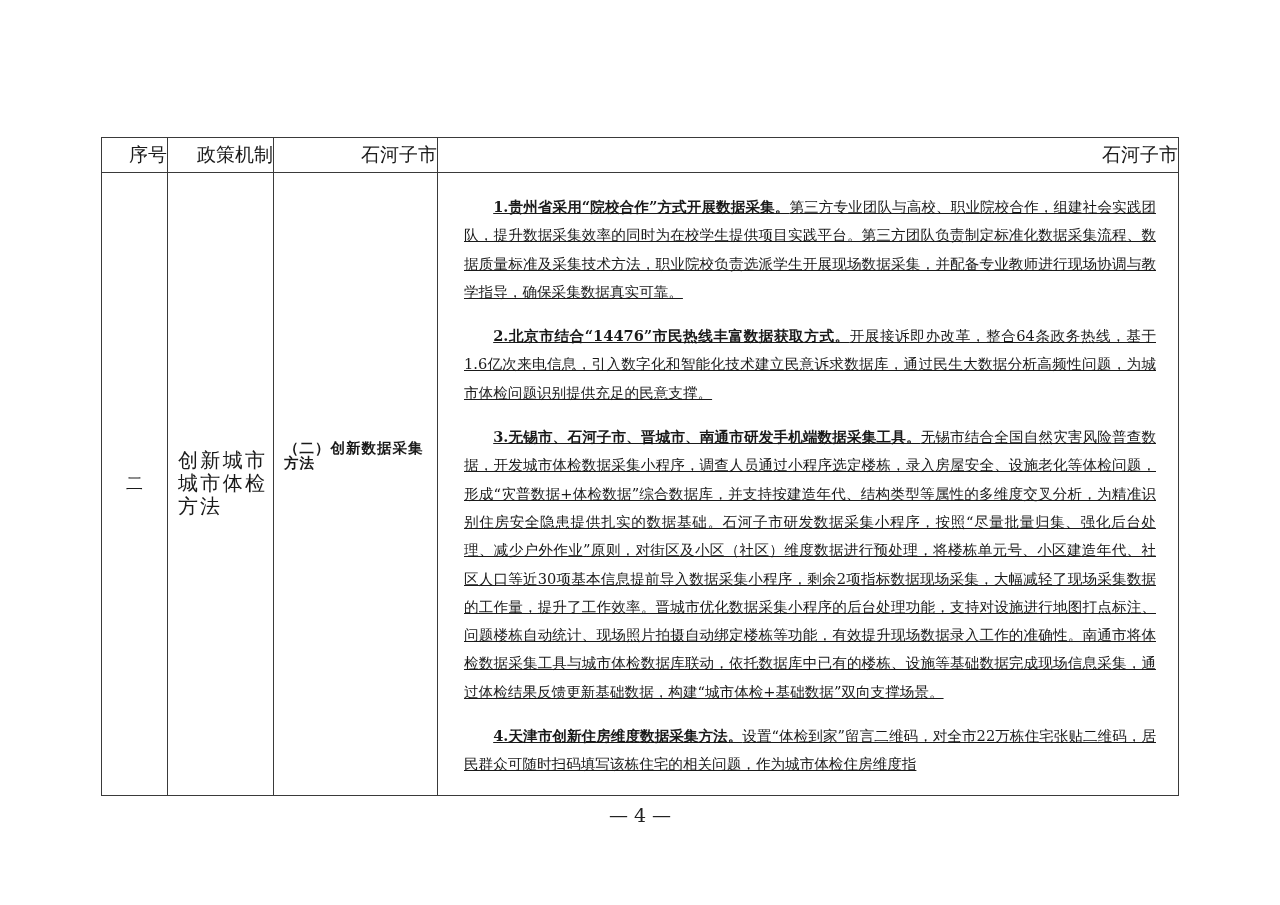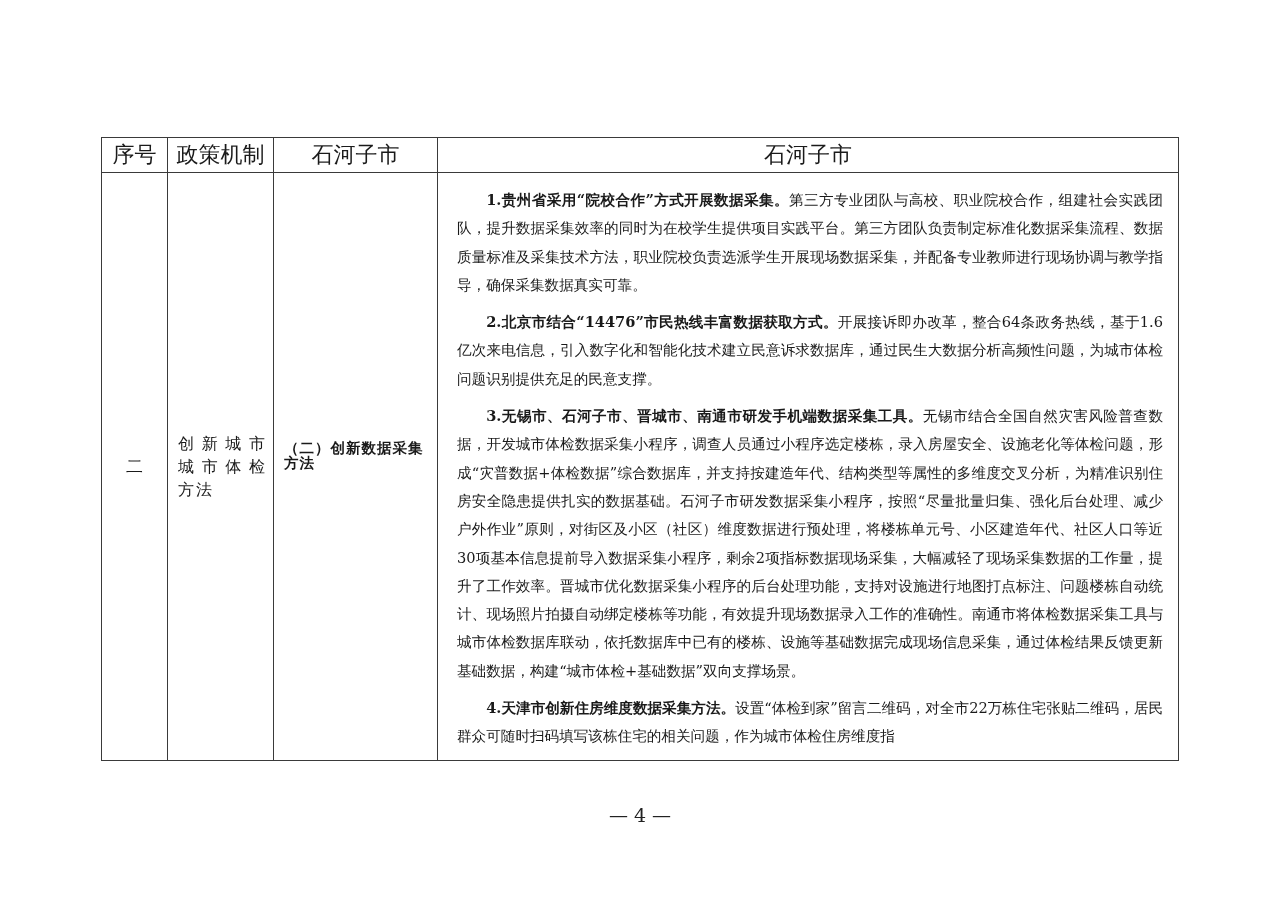--- a/index.html
+++ b/index.html
@@ -7,36 +7,36 @@
       font-family: "DejaVu Serif", "Liberation Serif", serif; color: #1a1a1a; }
     .page-table {
       position: absolute; left: 101px; top: 137px; width: 1078px; height: 608px;
       border-collapse: collapse; table-layout: fixed;
     }
     .page-table td, .page-table th {
       border: 1px solid #3a3a3a; padding: 0; vertical-align: middle;
     }
     .page-table th {
       height: 34px; font-family: "DejaVu Sans", "Liberation Sans", sans-serif;
-      font-weight: normal; font-size: 22px; text-align: center; letter-spacing: 0px;
+      font-weight: normal; font-size: 19px; text-align: right; letter-spacing: 0px;
     }
     .col-seq { width: 66px; }
     .col-policy { width: 106px; }
     .col-measure { width: 164px; }
     .col-detail { width: auto; }
     .cell-seq { text-align: center; font-size: 17px; }
     .cell-policy { font-family: "DejaVu Sans", "Liberation Sans", sans-serif;
-      font-size: 16px; line-height: 23px; padding: 0 6px 0 10px !important;
+      font-size: 20px; line-height: 23px; padding: 0 6px 0 10px !important;
       text-align: justify; text-align-last: justify; letter-spacing: 2px; }
     .cell-policy .last { text-align-last: left; display:block; }
     .cell-measure { vertical-align: top !important; font-family: "DejaVu Sans", "Liberation Sans", sans-serif;
       font-size: 14.5px; font-weight: bold; line-height: 15px; padding: 268px 6px 0 10px !important; letter-spacing: 1px; }
     .cell-detail { vertical-align: top !important; padding: 4px 6px 0 10px !important;
       font-size: 14.6px; line-height: 28.3px; text-align: justify; overflow: hidden; }
-    .cell-detail p { margin: 9px; text-indent: 2em; }
+    .cell-detail p { margin: 16px; text-indent: 2em; text-decoration: underline; }
     .cell-detail b { font-weight: bold; }
     .page-number { position: absolute; top: 804px; left: 0; width: 1280px; text-align: center;
       font-family: "DejaVu Serif", "Liberation Serif", serif; font-size: 19px; color: #222; }
   </style>
 </head>
 <body>
 
 <table class="page-table">
   <colgroup>
     <col class="col-seq">

